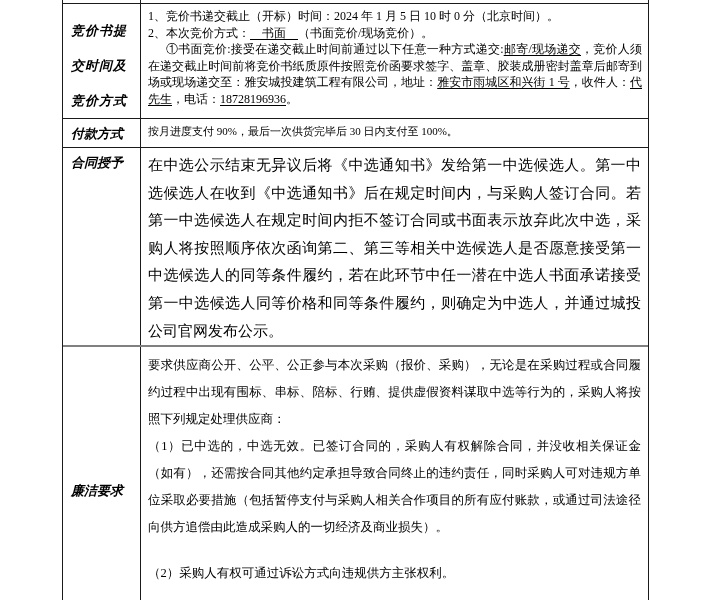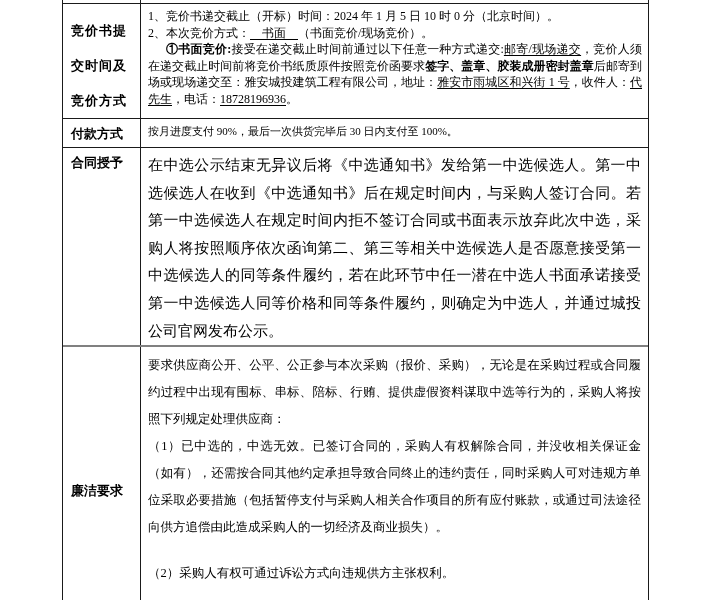--- a/index.html
+++ b/index.html
@@ -35,20 +35,21 @@
   .t-row.stub { height: 4px; }
   .t-row.pagebreak { border-bottom: 2px solid #808080; }
   .t-row.last { border-bottom: 3px solid #8f8f8f; }
   .cell-label {
     width: 78px;
     flex: none;
     box-sizing: border-box;
     border-right: 1px solid #1a1a1a;
     font-weight: bold;
     font-size: 13px;
+    font-style: italic;
   }
   .cell-content {
     flex: 1;
     box-sizing: border-box;
     font-size: 12px;
     overflow: hidden;
   }
   
   .row1 { min-height: 113px; }
   .row1 .cell-label {
@@ -85,21 +86,21 @@
     line-height: 15px;
   }
   .row4 .cell-content {
     padding: 5px 7px 0 7px;
     font-size: 12.5px;
     line-height: 27px;
     text-align: justify;
   }
   .row4 .cell-content p { margin: 0; }
   .row4 .cell-content p.sp { margin-top: 19px; }
-  b.seg { font-weight: bold; }
+  b.seg { font-weight: normal; }
   u.seg { text-underline-offset: 2px; }
 </style>
 </head>
 <body>
 
 <div class="page">
   <div class="doc-table">
 
     <div class="t-row stub">
       <div class="cell-label"></div>

